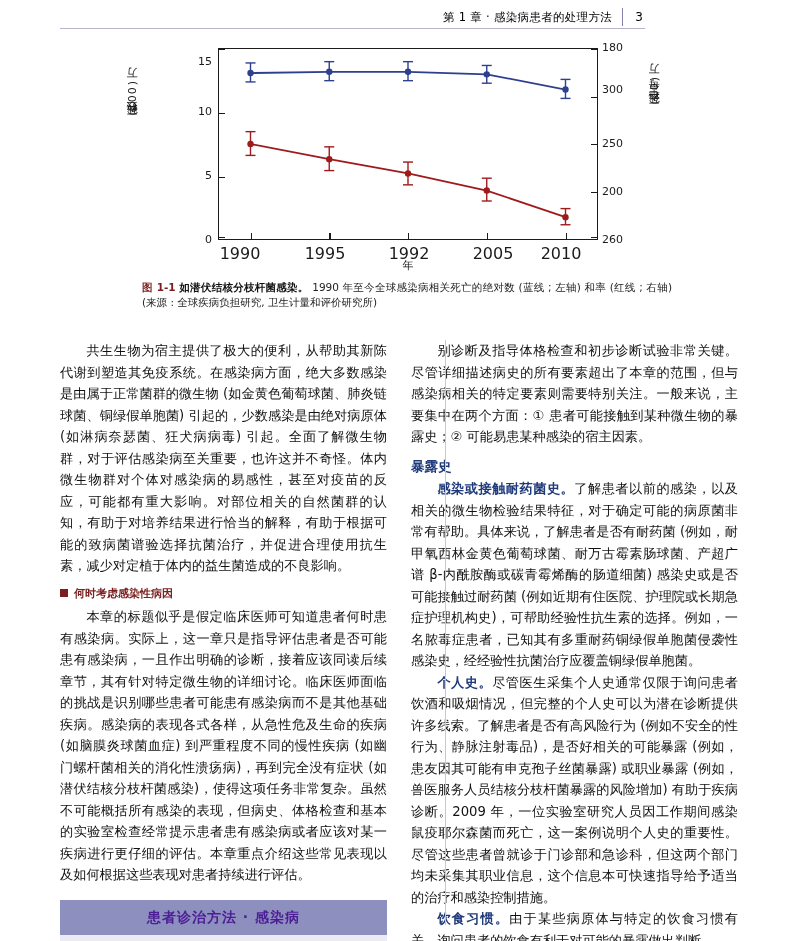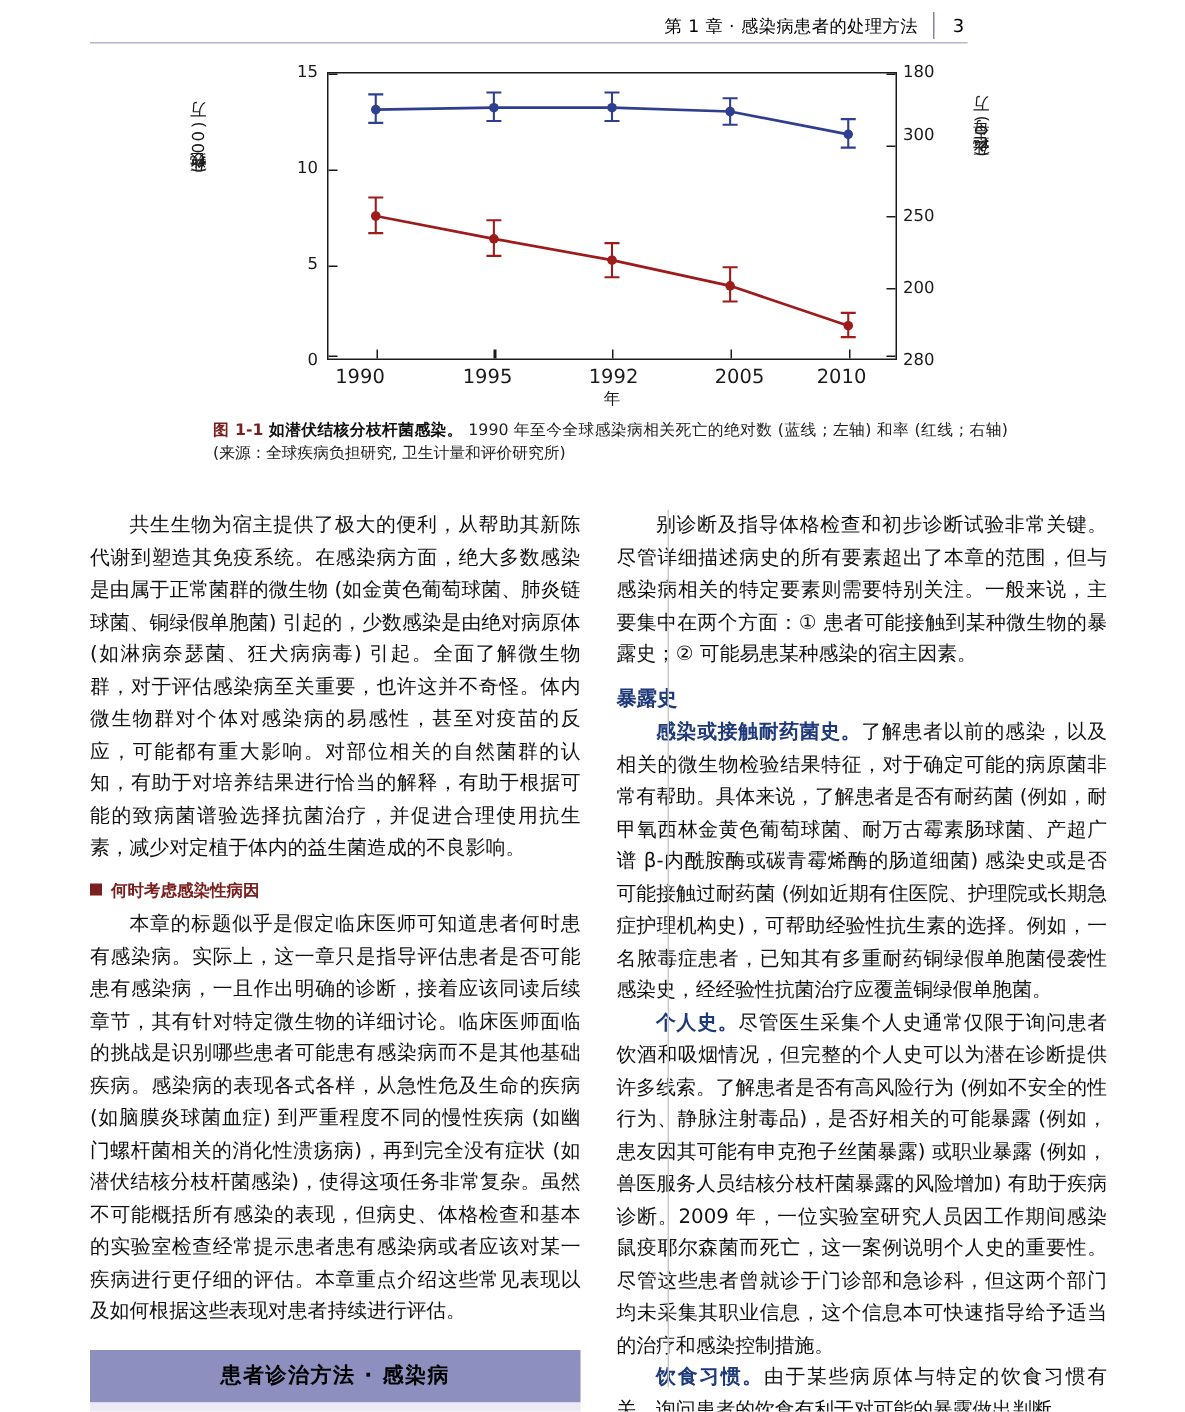--- a/index.html
+++ b/index.html
@@ -133,21 +133,21 @@
   }
   .x-ticks {
     position: absolute;
     left: 98px;
     top: 204px;
     width: 380px;
     height: 16px;
   }
   .xtick {
     position: absolute;
-    font-size: 13px;
+    font-size: 16px;
     transform: translateX(-50%);
     top: 2px;
   }
   .x-axis-label {
     position: absolute;
     left: 98px;
     top: 220px;
     width: 380px;
     text-align: center;
     font-size: 11px;
@@ -228,21 +228,21 @@
     font-weight: bold;
     color: #1f3a7a;
   }
 
   .box {
     margin: 14px 0 6px 0;
     width: 327px;
   }
   .box-title {
     background: #8d8fbf;
-    color: #000000;
+    color: #4c1d95;
     font-weight: bold;
     font-size: 14px;
     text-align: center;
     padding: 7px 0 7px 0;
     letter-spacing: 1px;
   }
   .box-body {
     background: #eceaf4;
     padding: 10px 14px 14px 14px;
   }
@@ -259,32 +259,32 @@
   </div>
   <div class="header-line"></div>
 
   <div class="figure">
     <div class="chart-wrap">
 
       <div class="y-left-label">死亡数 (100万)</div>
       <div class="y-right-label">死亡率 (每10万)</div>
 
       <div class="y-left-ticks">
-        <div class="ytick" style="top:3px;margin-left:12px;">15</div>
+        <div class="ytick" style="top:17px;margin-left:12px;">15</div>
         <div class="ytick" style="top:67px;">10</div>
         <div class="ytick" style="top:131px;">5</div>
         <div class="ytick" style="top:195px;">0</div>
       </div>
 
       <div class="y-right-ticks">
         <div class="ytick" style="top:3px;">180</div>
         <div class="ytick" style="top:45px;">300</div>
         <div class="ytick" style="top:99px;">250</div>
         <div class="ytick" style="top:147px;">200</div>
-        <div class="ytick" style="top:195px;">280</div>
+        <div class="ytick" style="top:195px;">260</div>
       </div>
 
       <div class="plot">
         <svg id="chart-svg" width="378" height="190" viewBox="0 0 378 190">
             <line x1="31.5" y1="13.933333333333337" x2="31.5" y2="32.93333333333334" stroke="#2e3f8f" stroke-width="1.4"></line>
             <line x1="26.5" y1="13.933333333333337" x2="36.5" y2="13.933333333333337" stroke="#2e3f8f" stroke-width="1.4"></line>
             <line x1="26.5" y1="32.93333333333334" x2="36.5" y2="32.93333333333334" stroke="#2e3f8f" stroke-width="1.4"></line>
             <line x1="110.25" y1="12.666666666666657" x2="110.25" y2="31.666666666666657" stroke="#2e3f8f" stroke-width="1.4"></line>
             <line x1="105.25" y1="12.666666666666657" x2="115.25" y2="12.666666666666657" stroke="#2e3f8f" stroke-width="1.4"></line>
             <line x1="105.25" y1="31.666666666666657" x2="115.25" y2="31.666666666666657" stroke="#2e3f8f" stroke-width="1.4"></line>

